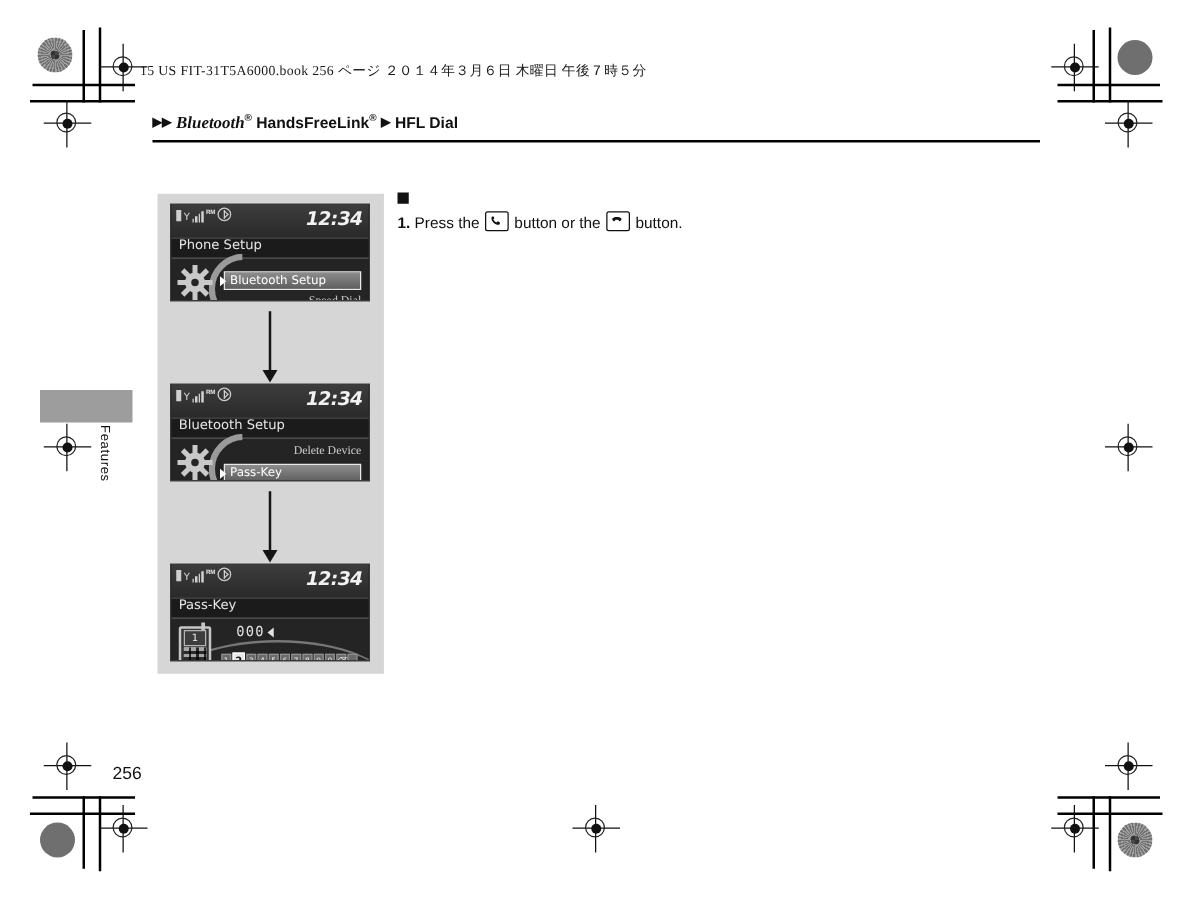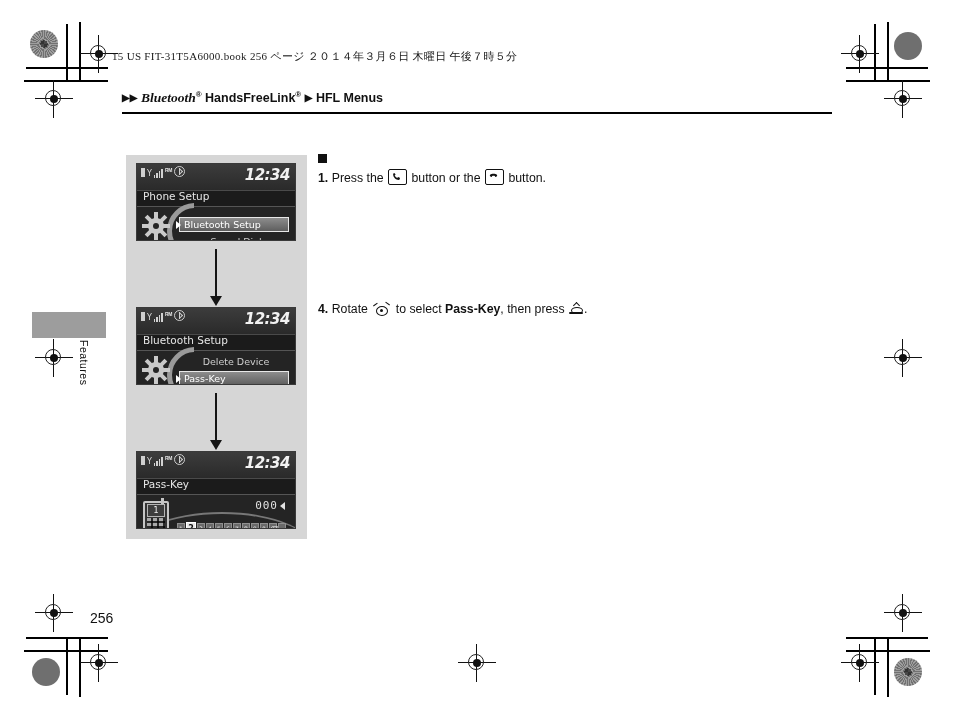--- a/index.html
+++ b/index.html
@@ -58,23 +58,23 @@
   .lcd .title{position:absolute;left:6px;top:26px;font-size:10.5px;color:#e6e6e6;font-family:"DejaVu Sans",sans-serif;}
   .lcd .body{position:absolute;left:0;top:42px;right:0;bottom:0;background:#242424;border-top:1px solid #555;}
   .gear{position:absolute;left:6px;top:6px;width:26px;height:26px;}
   .gear .core{position:absolute;left:5px;top:5px;width:16px;height:16px;background:#c9c9c9;border-radius:50%;}
   .gear .hole{position:absolute;left:10px;top:10px;width:6px;height:6px;background:#242424;border-radius:50%;}
   .gear i{position:absolute;left:11px;top:-1px;width:4px;height:28px;background:#c9c9c9;}
   .arcband{position:absolute;left:30px;top:-4px;width:46px;height:46px;border:5px solid #9a9a9a;border-radius:50%;clip-path:inset(0 52% 0 0);}
   .menuitem{position:absolute;left:42px;width:110px;height:13px;font-size:9.5px;color:#cfcfcf;font-family:"DejaVu Sans",sans-serif;line-height:13px;padding-left:4px;box-sizing:border-box;}
   .menuitem.sel{background:linear-gradient(#8d8d8d,#5e5e5e);border:1px solid #e8e8e8;color:#fff;height:15px;line-height:13px;}
   .menuitem.sel .cur{position:absolute;left:-4px;top:3px;border-top:4px solid transparent;border-bottom:4px solid transparent;border-left:5px solid #fff;}
-  .menuitem.plain{text-align:center;}
-  
-  .pk-code{position:absolute;left:52px;top:4px;width:96px;text-align:right;font-family:"DejaVu Sans Mono",monospace;font-size:11px;color:#e2e2e2;letter-spacing:1px;}
+  .menuitem.plain{text-align:right;font-family:Liberation Serif, serif;}
+  
+  .pk-code{position:absolute;left:52px;top:4px;width:96px;text-align:left;font-family:"DejaVu Sans Mono",monospace;font-size:11px;color:#e2e2e2;letter-spacing:1px;}
   .pk-code .car{display:inline-block;border-top:4px solid transparent;border-bottom:4px solid transparent;border-right:5px solid #e2e2e2;vertical-align:middle;margin-left:2px;}
   .pk-phone{position:absolute;left:6px;top:6px;width:22px;height:30px;border:2px solid #c6c6c6;border-radius:2px;background:#343434;}
   .pk-phone .scr{position:absolute;left:2px;top:1px;right:2px;height:11px;background:#3d3d3d;border:1px solid #b5b5b5;color:#eee;font-size:8px;text-align:center;line-height:11px;font-family:"DejaVu Sans",sans-serif;}
   .pk-phone .pad{position:absolute;left:2px;top:15px;right:2px;bottom:2px;
      background:repeating-linear-gradient(90deg,#cfcfcf 0 4px,#343434 4px 6px),
                 repeating-linear-gradient(0deg,#cfcfcf 0 3px,#343434 3px 5px);
      background-blend-mode:multiply;}
   .pk-ant{position:absolute;left:16px;top:-5px;width:3px;height:7px;background:#c6c6c6;}
   .keyrow{position:absolute;left:40px;top:28px;display:flex;gap:1px;}
   .key{width:8px;height:9px;background:#6a6a6a;border:1px solid #8f8f8f;color:#f0f0f0;font-size:6px;line-height:9px;text-align:center;font-family:"DejaVu Sans",sans-serif;box-sizing:border-box;}
@@ -201,21 +201,21 @@
     </div>
 </div>
 
 <div class="bookline">15 US FIT-31T5A6000.book   256 ページ   ２０１４年３月６日   木曜日   午後７時５分</div>
 
 <div class="breadcrumb">
   <span class="tri">▶▶</span>
   <span class="bt">Bluetooth</span><sup>®</sup>
   <span>HandsFreeLink</span><sup>®</sup>
   <span class="tri">▶</span>
-  <span>HFL Menus</span>
+  <span>HFL Dial</span>
 </div>
 <div class="rule"></div>
 
 <div class="sidetab-block"></div>
 <div class="sidetab-text">Features</div>
 
 <div class="pageno">256</div>
 
 <div class="illus">
 
@@ -361,23 +361,15 @@
     <span class="gl btn-box">
       <svg class="handset" viewBox="0 0 24 24" aria-hidden="true">
           <path d="M21 7c-4-3.5-14-3.5-18 0-1.2 1-1.2 2.5-.3 3.6l2 2.2c.8.8 2 .6 2.6-.2l1.3-1.8c2.2-.7 4.6-.7 6.8 0l1.3 1.8c.6.8 1.8 1 2.6.2l2-2.2c.9-1.1.9-2.6-.3-3.6z" fill="#111"></path>
         </svg>
     </span>
     <span>button.</span>
   </div>
 
 
 
-  <div class="step step-4">
-    <b class="num">4.</b>
-    <span>Rotate</span>
-    <span class="gl knob"><span class="kr1"></span><span class="kr2"></span><span class="kring"></span><span class="kd"></span></span>
-    <span>to select</span>
-    <b>Pass-Key</b><span>, then press</span>
-    <span class="gl press"><span class="pa"></span><span class="pd"></span><span class="pb"></span></span><span>.</span>
-  </div>
 
 
 </div>
 
 </body></html>

